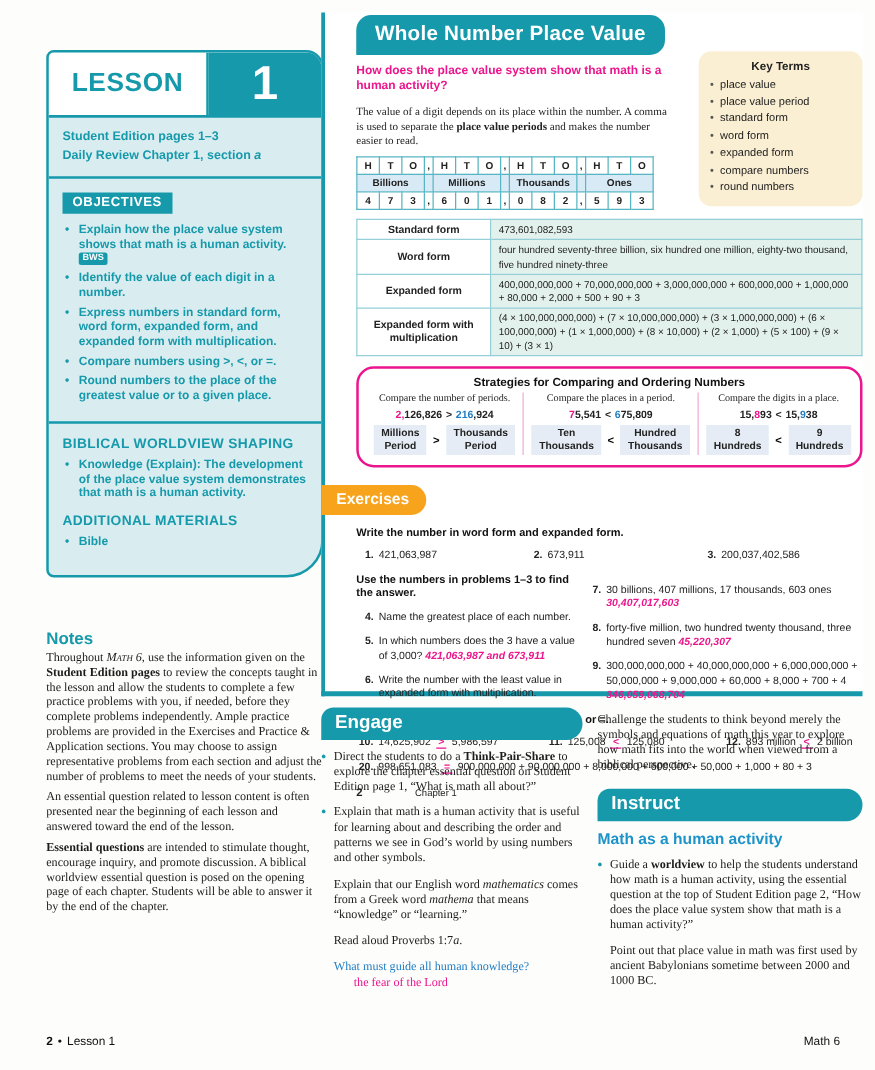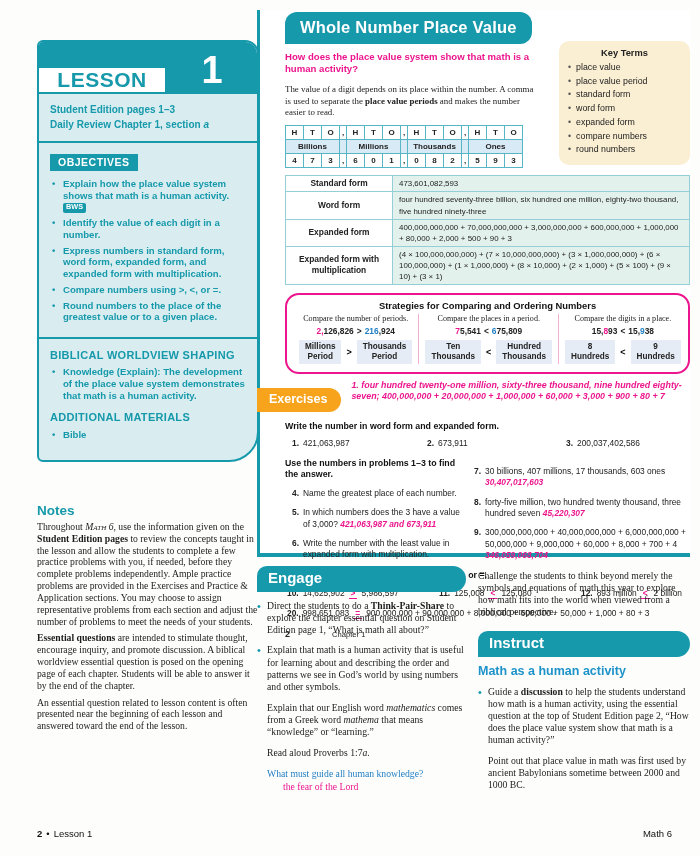--- a/index.html
+++ b/index.html
@@ -12,21 +12,21 @@
     --cream:#FBEFD3;
     --ink:#1c1c1c;
   }
   html,body{margin:0;padding:0;}
   body{width:700px;height:856px;background:#fff;font-family:"Liberation Sans",sans-serif;}
   .page{position:relative;width:700px;height:856px;background:#fdfdfc;overflow:hidden;}
 
   
   .lesson-card{position:absolute;left:37px;top:40px;width:222px;border:2px solid var(--teal);
     border-radius:6px 14px 30px 6px;overflow:hidden;background:var(--lightteal);box-sizing:border-box;}
-  .card-head{display:flex;height:50px;background:var(--teal);border-bottom:2px solid var(--teal);align-items:flex-end;}
+  .card-head{display:flex;height:50px;background:var(--teal);border-bottom:2px solid var(--teal);}
   .head-white{width:126px;background:#fff;border-right:2px solid var(--teal);display:flex;align-items:center;
     justify-content:center;font-weight:bold;font-size:21px;letter-spacing:.5px;color:var(--teal);}
   .head-num{flex:1;display:flex;align-items:center;justify-content:center;color:#fff;font-size:38px;font-weight:bold;}
   .card-band{padding:8px 11px 9px;border-bottom:2px solid var(--teal);color:var(--teal);font-weight:bold;
     font-size:10px;line-height:1.5;}
   .card-sec{padding:9px 11px 10px;border-bottom:2px solid var(--teal);}
   .card-sec:last-child{border-bottom:none;padding-bottom:16px;}
   .chip{display:inline-block;background:var(--teal);color:#fff;font-weight:bold;font-size:10.5px;
     padding:2px 8px 3px;letter-spacing:.5px;}
   .obj-list{margin-top:7px;}
@@ -182,22 +182,22 @@
       <div class="obj">
           <span class="bullet">•</span>
           <span class="obj-text">Bible</span>
         </div>
     </div>
   </aside>
 
   <section class="notes">
     <h3>Notes</h3>
     <p><span>Throughout </span><span class="mathsc">Math 6</span><span>, use the information given on the </span><b>Student Edition pages</b><span> to review the concepts taught in the lesson and allow the students to complete a few practice problems with you, if needed, before they complete problems independently. Ample practice problems are provided in the Exercises and Practice &amp; Application sections. You may choose to assign representative problems from each section and adjust the number of problems to meet the needs of your students.</span></p>
+    <p>An essential question related to lesson content is often presented near the beginning of each lesson and answered toward the end of the lesson.</p>
     <p><b>Essential questions</b><span> are intended to stimulate thought, encourage inquiry, and promote discussion. A biblical worldview essential question is posed on the opening page of each chapter. Students will be able to answer it by the end of the chapter.</span></p>
-    <p>An essential question related to lesson content is often presented near the beginning of each lesson and answered toward the end of the lesson.</p>
   </section>
 
   <section class="student-page">
     <div class="sp-banner">Whole Number Place Value</div>
     <div class="sp-row">
       <div class="sp-left">
         <div class="sp-question">How does the place value system show that math is a human activity?</div>
         <p class="sp-intro"><span>The value of a digit depends on its place within the number. A comma is used to separate the </span><b>place value periods</b><span> and makes the number easier to read.</span></p>
         <table class="pv-table">
           <colgroup>
@@ -364,21 +364,20 @@
                 <span class="bx-line">9</span>
                 <span class="bx-line">Hundreds</span>
               </span>
           </div>
         </div>
       </div>
     </div>
 
     <div class="ans-row">
       <div class="ex-tab">Exercises</div>
-      <div class="ans1"><span>1.</span> <span>four hundred twenty-one million, sixty-three thousand, nine hundred eighty-seven; 400,000,000 + 20,000,000 + 1,000,000 + 60,000 + 3,000 + 900 + 80 + 7</span></div>
     </div>
 
     <div class="dir">Write the number in word form and expanded form.</div>
     <div class="prob-row3">
       <div class="prob w1">
           <span class="pn">1.</span>
           <span class="pt">421,063,987</span>
         </div>
       <div class="prob w2">
           <span class="pn">2.</span>
@@ -466,21 +465,21 @@
     </div>
   </section>
 
   <section class="instr-col">
     <p class="challenge">Challenge the students to think beyond merely the symbols and equations of math this year to explore how math fits into the world when viewed from a biblical perspective.</p>
     <div class="band">Instruct</div>
     <h4 class="subhead">Math as a human activity</h4>
     <div class="eb">
       <span class="ebul">•</span>
       <div class="ebody">
-        <p><span>Guide a </span><b>discussion</b><span> to help the students understand how math is a human activity, using the essential question at the top of Student Edition page 2, “How does the place value system show that math is a human activity?”</span></p>
+        <p><span>Guide a </span><b>worldview</b><span> to help the students understand how math is a human activity, using the essential question at the top of Student Edition page 2, “How does the place value system show that math is a human activity?”</span></p>
         <p>Point out that place value in math was first used by ancient Babylonians sometime between 2000 and 1000 BC.</p>
       </div>
     </div>
   </section>
 
   <footer class="pg-foot">
     <div><b>2</b><span class="pf-dot">•</span><span>Lesson 1</span></div>
     <div>Math 6</div>
   </footer>
 

